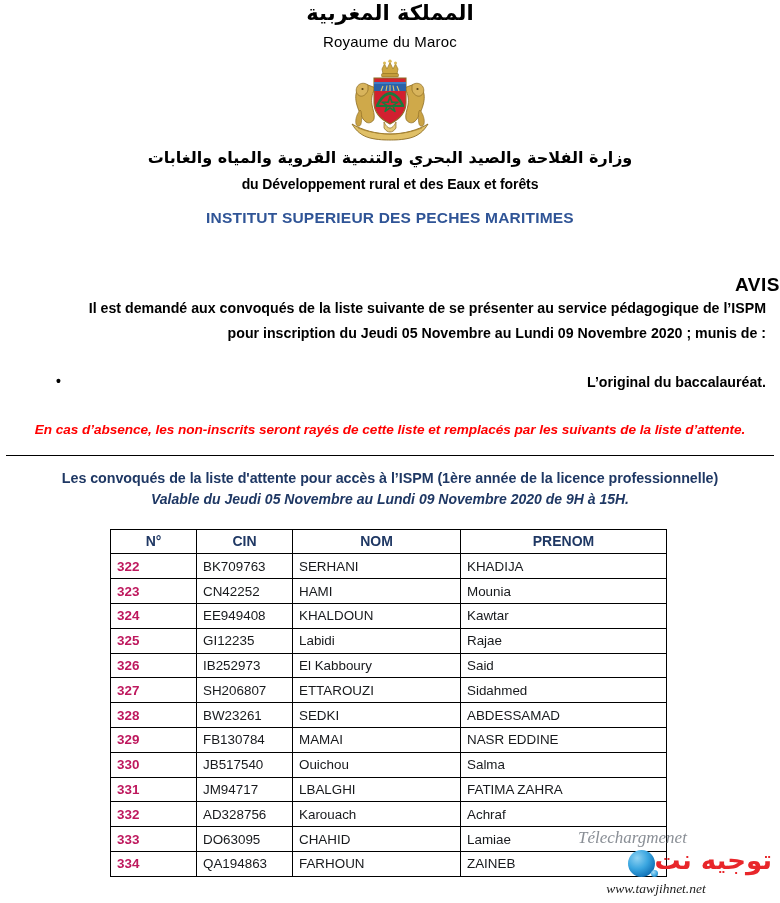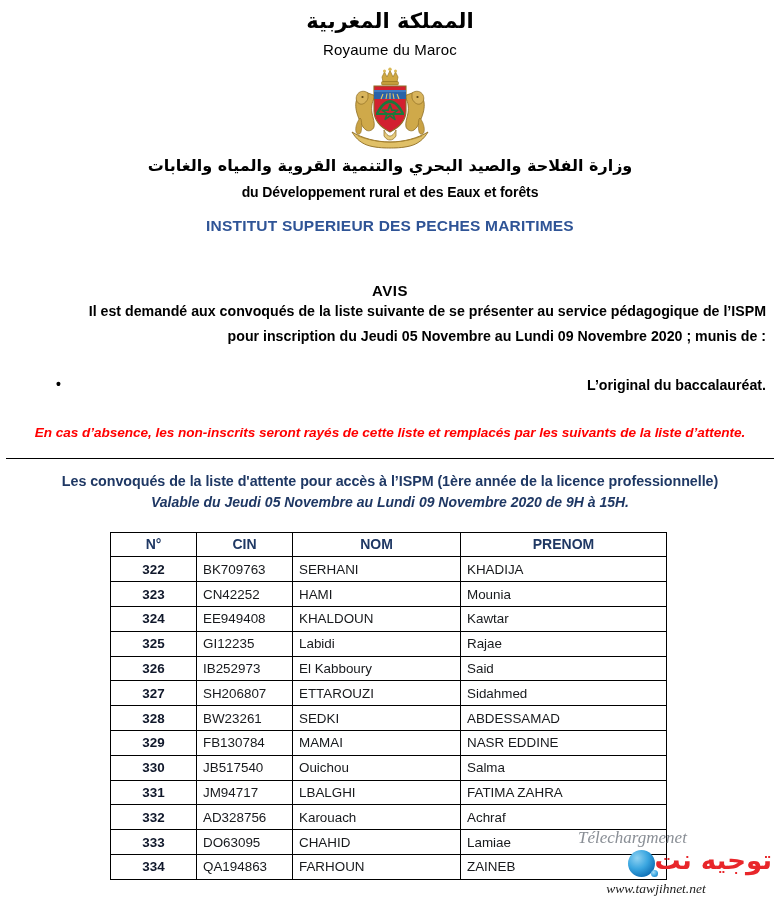--- a/index.html
+++ b/index.html
@@ -20,21 +20,21 @@
   .page {
     width: 780px;
     height: 903px;
     position: relative;
     box-sizing: border-box;
   }
 
   
   .header {
     text-align: center;
-    padding-top: 8px;
+    padding-top: 0;
   }
   .arabic-kingdom {
     font-family: "DejaVu Sans", sans-serif;
     font-size: 21px;
     font-weight: 700;
     direction: rtl;
     line-height: 1.25;
     color: #000;
     margin: 0;
   }
@@ -75,22 +75,22 @@
   .institut {
     font-size: 15.5px;
     font-weight: 700;
     color: #2f5496;
     margin: 17px 0 0 0;
     letter-spacing: 0.2px;
   }
 
   
   .avis-title {
-    text-align: center;
-    font-size: 15px;
+    text-align: right;
+    font-size: 19px;
     font-weight: 700;
     margin: 47px 0 0 0;
     letter-spacing: 0.5px;
   }
   .avis-body {
     margin: 0 14px 0 14px;
     font-size: 14.2px;
     font-weight: 700;
     line-height: 1.75;
     text-align: right;
@@ -171,22 +171,21 @@
     font-weight: 700;
     text-align: center;
     font-size: 14px;
   }
   col.c-num    { width: 86px; }
   col.c-cin    { width: 96px; }
   col.c-nom    { width: 168px; }
   col.c-prenom { width: 206px; }
 
   td.num {
-    text-align: center;
-    color: #0f172a;
+    color: #be185d;
     font-weight: 700;
     font-size: 14px;
   }
   td.cin, td.nom, td.prenom {
     text-align: left;
     color: #17191c;
     font-weight: 400;
   }
 
   

